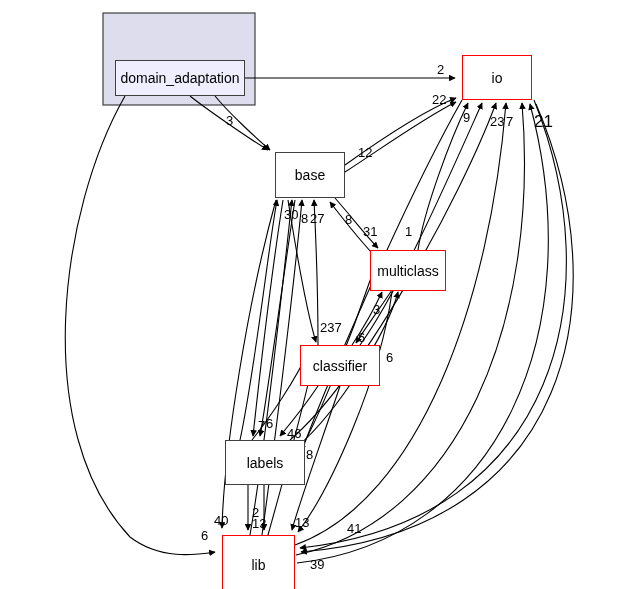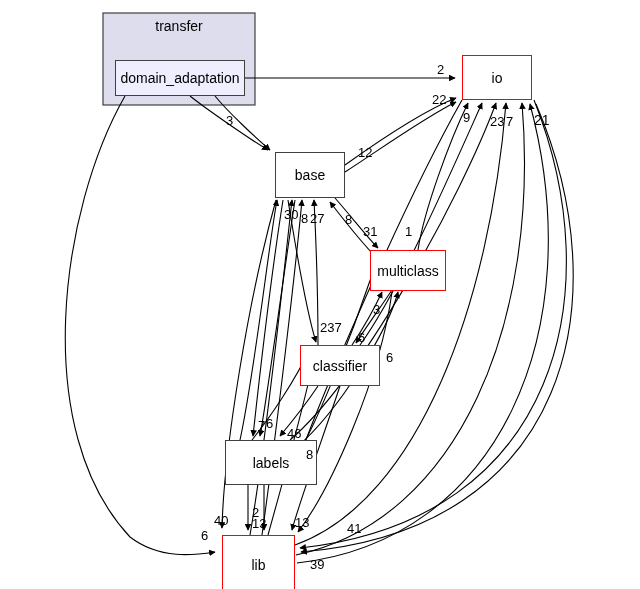--- a/index.html
+++ b/index.html
@@ -76,52 +76,51 @@
       <path d="M248,485 C248,500 248,518 248,530"></path>
       <path d="M264,485 C264,500 264,518 264,530"></path>
       <path d="M340,386 C322,440 300,500 292,530"></path>
       <path d="M392,292 C380,380 330,490 298,532"></path>
       <path d="M125,96 C60,210 30,430 130,537 C160,560 195,555 215,552"></path>
       <path d="M534,100 C610,290 560,520 300,548"></path>
       <path d="M536,104 C620,300 570,530 301,552"></path>
     </g>
   </svg>
 
-  <div class="cluster-title">transfer</div>
 
   <div id="nodes">
       <div class="node-label" style="left: 115px; top: 60px; width: 130px; height: 36px; background: rgb(238, 238, 255); border: 1.2px solid rgb(64, 64, 64); box-sizing: border-box;">
         <span>domain_adaptation</span>
       </div>
       <div class="node-label" style="left: 462px; top: 55px; width: 70px; height: 45px; background: rgb(255, 255, 255); border: 1.2px solid rgb(255, 0, 0); box-sizing: border-box;">
         <span>io</span>
       </div>
       <div class="node-label" style="left: 275px; top: 152px; width: 70px; height: 46px; background: rgb(255, 255, 255); border: 1.2px solid rgb(64, 64, 64); box-sizing: border-box;">
         <span>base</span>
       </div>
       <div class="node-label" style="left: 370px; top: 250px; width: 76px; height: 41px; background: rgb(255, 255, 255); border: 1.2px solid rgb(255, 0, 0); box-sizing: border-box;">
         <span>multiclass</span>
       </div>
       <div class="node-label" style="left: 300px; top: 345px; width: 80px; height: 41px; background: rgb(255, 255, 255); border: 1.2px solid rgb(255, 0, 0); box-sizing: border-box;">
         <span>classifier</span>
       </div>
-      <div class="node-label" style="left: 225px; top: 440px; width: 92px; height: 45px; background: rgb(255, 255, 255); border: 1.2px solid rgb(64, 64, 64); box-sizing: border-box; justify-content: center;">
+      <div class="node-label" style="left: 225px; top: 440px; width: 80px; height: 45px; background: rgb(255, 255, 255); border: 1.2px solid rgb(64, 64, 64); box-sizing: border-box; justify-content: center;">
         <span>labels</span>
       </div>
       <div class="node-label" style="left: 222px; top: 535px; width: 73px; height: 60px; background: rgb(255, 255, 255); border: 1.2px solid rgb(255, 0, 0); box-sizing: border-box;">
         <span>lib</span>
       </div>
     </div>
   <div id="edge-labels">
       <div class="node-label" style="left: 437px; top: 62px; font-size: 13px;">2</div>
       <div class="node-label" style="left: 432px; top: 92px; font-size: 13px;">22</div>
       <div class="node-label" style="left: 463px; top: 110px; font-size: 13px;">9</div>
       <div class="node-label" style="left: 490px; top: 114px; font-size: 13px;">23</div>
       <div class="node-label" style="left: 506px; top: 114px; font-size: 13px;">7</div>
-      <div class="node-label" style="left: 534px; top: 112px; font-size: 14px;">21</div>
+      <div class="node-label" style="left: 534px; top: 112px; font-size: 17px;">21</div>
       <div class="node-label" style="left: 226px; top: 113px; font-size: 13px;">3</div>
       <div class="node-label" style="left: 358px; top: 145px; font-size: 13px;">12</div>
       <div class="node-label" style="left: 284px; top: 207px; font-size: 13px;">30</div>
       <div class="node-label" style="left: 301px; top: 211px; font-size: 13px;">8</div>
       <div class="node-label" style="left: 310px; top: 211px; font-size: 13px;">27</div>
       <div class="node-label" style="left: 345px; top: 212px; font-size: 13px;">8</div>
       <div class="node-label" style="left: 363px; top: 224px; font-size: 13px;">31</div>
       <div class="node-label" style="left: 405px; top: 224px; font-size: 13px;">1</div>
       <div class="node-label" style="left: 373px; top: 302px; font-size: 13px;">3</div>
       <div class="node-label" style="left: 358px; top: 330px; font-size: 13px;">6</div>

